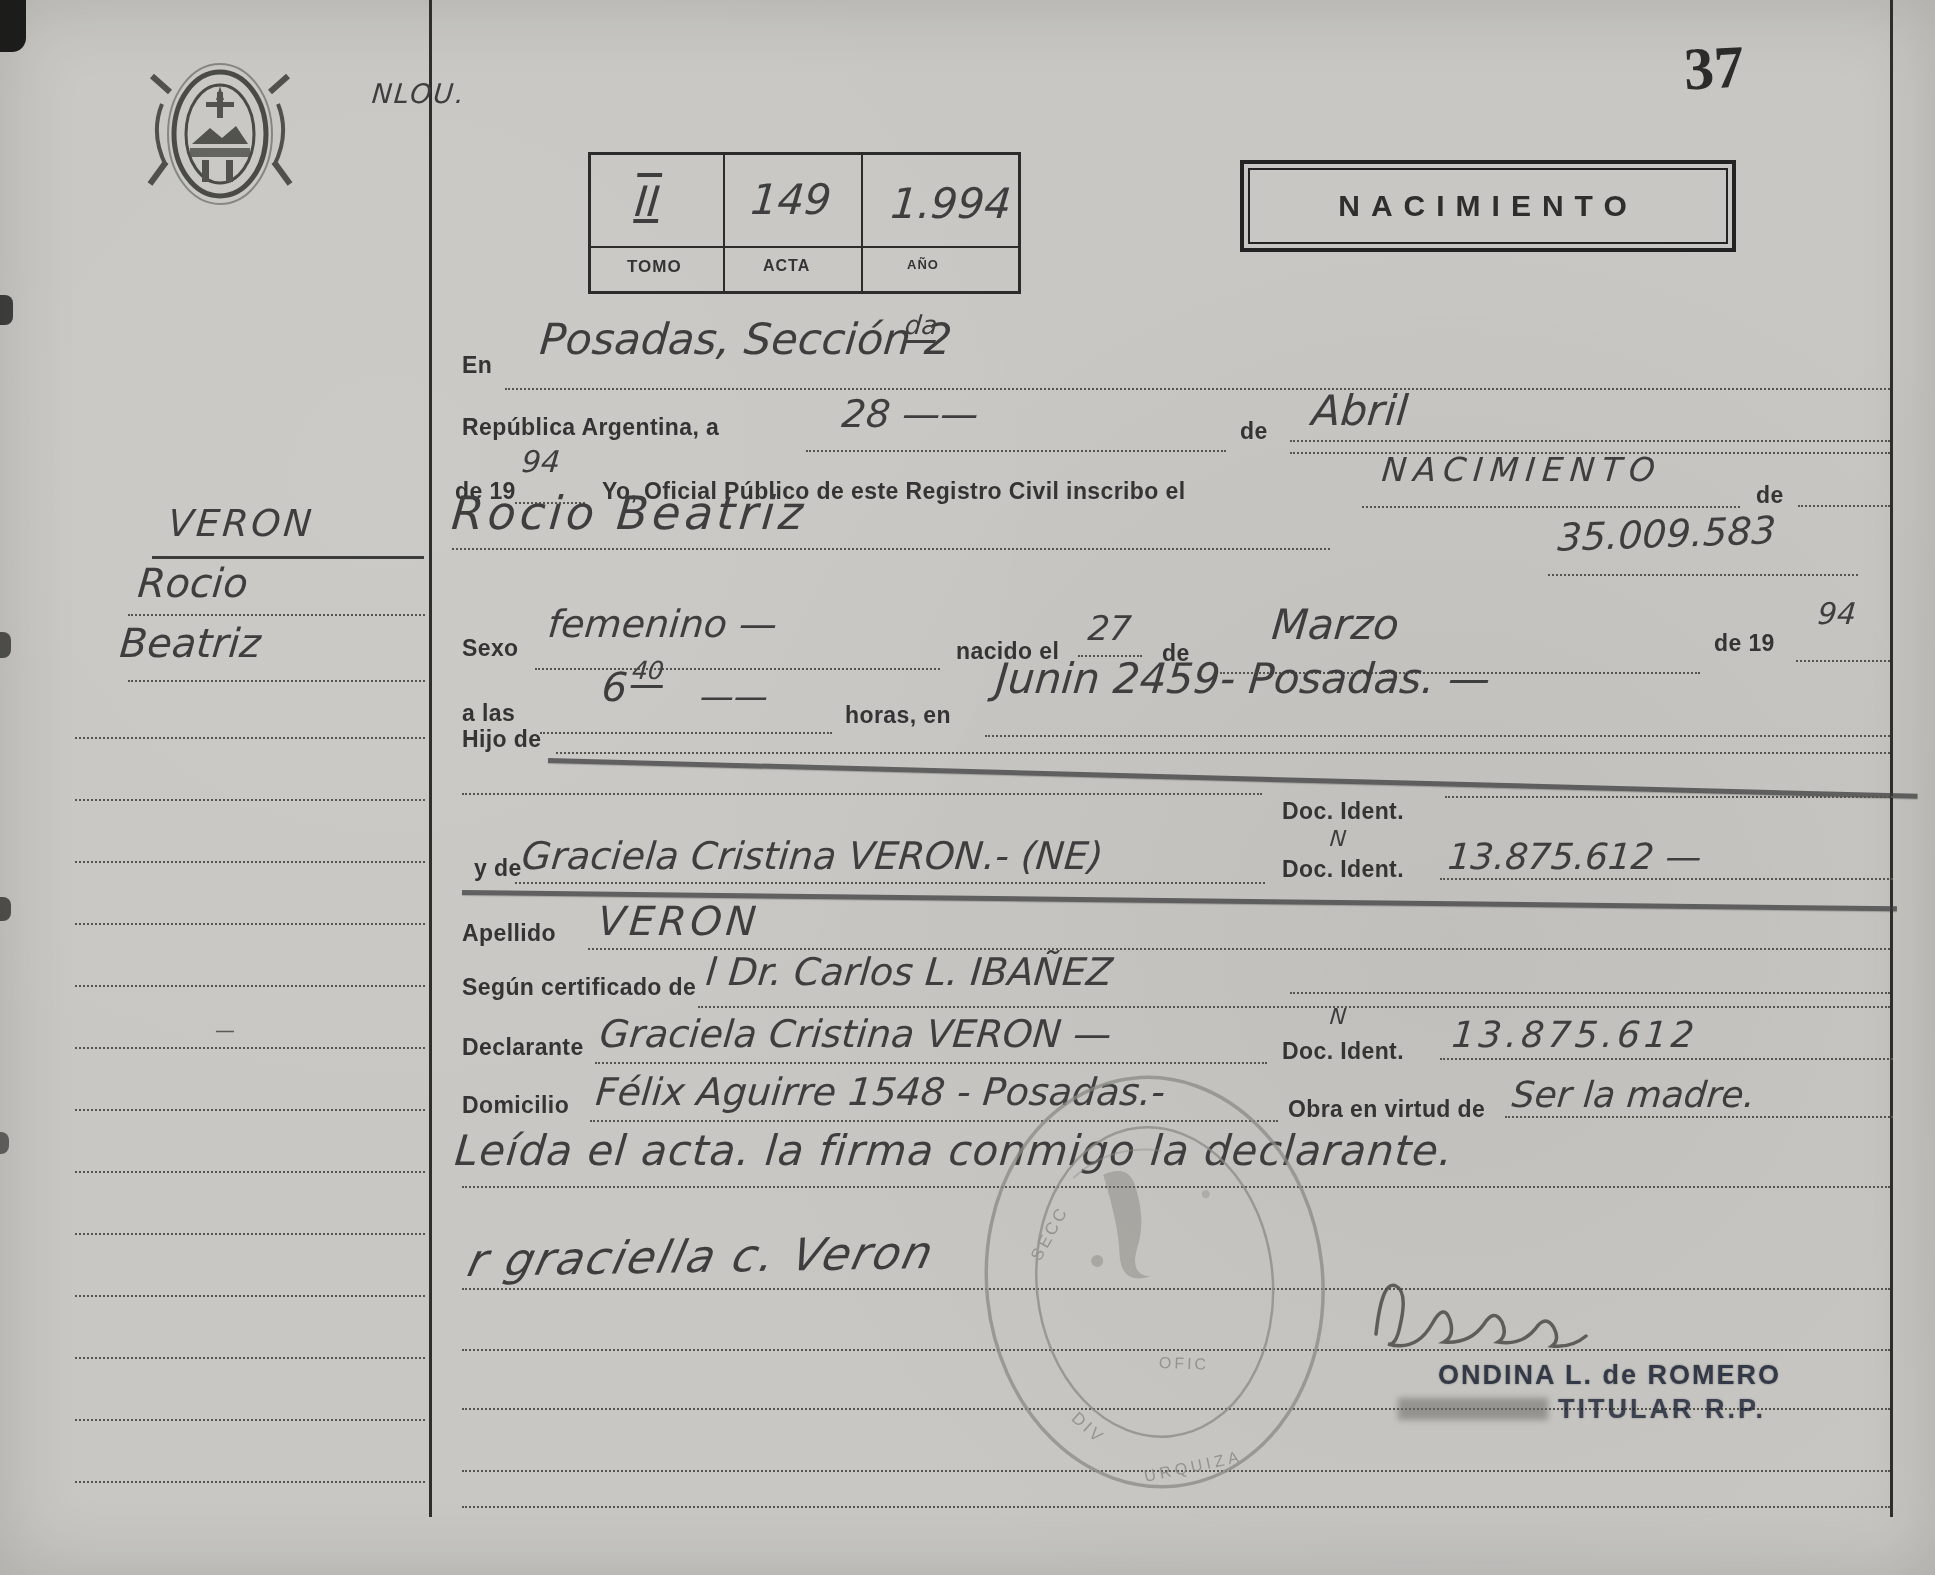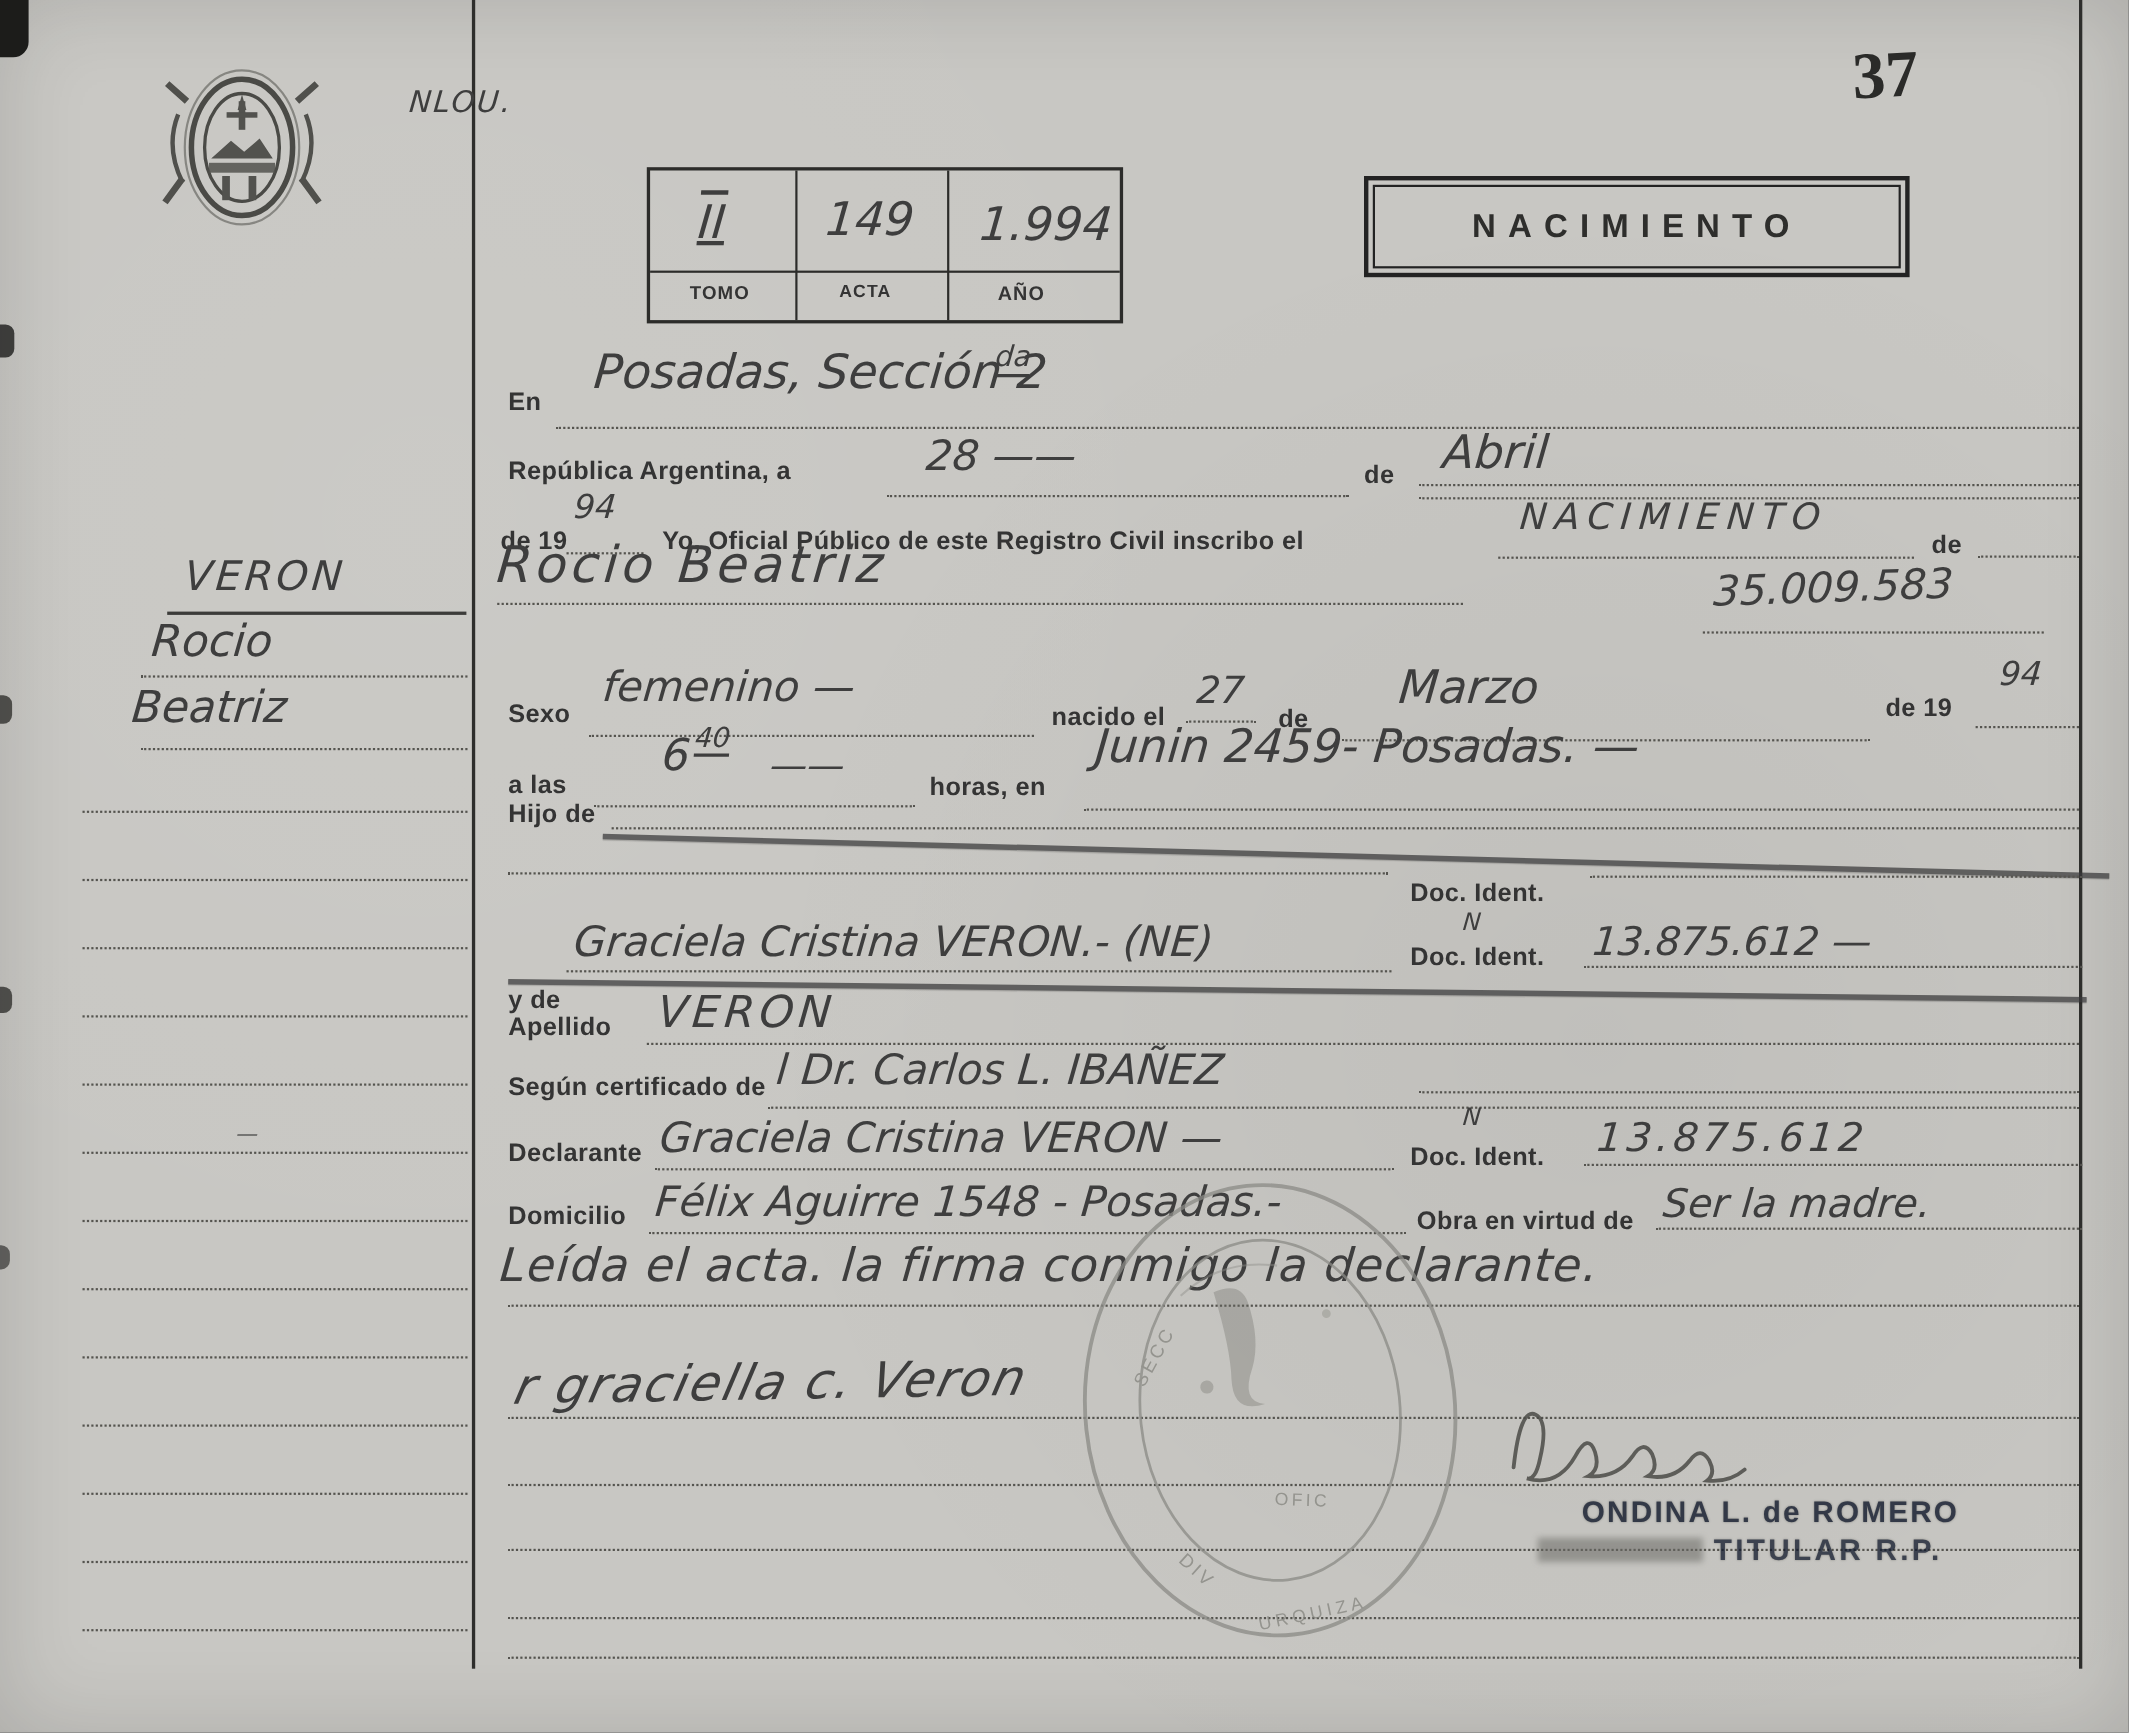--- a/index.html
+++ b/index.html
@@ -76,21 +76,21 @@
 
   <div class="tbl" style="left:588px;top:152px;width:427px;height:136px;">
     <div style="position:absolute;left:132px;top:0;width:2px;height:100%;background:#2c2c2a;"></div>
     <div style="position:absolute;left:270px;top:0;width:2px;height:100%;background:#2c2c2a;"></div>
     <div style="position:absolute;left:0;top:91px;width:100%;height:2px;background:#2c2c2a;"></div>
     <div class="hw" style="left:44px;top:22px;font-size:42px;text-decoration:underline overline;">II</div>
     <div class="hw" style="left:160px;top:20px;font-size:42px;">149</div>
     <div class="hw" style="left:300px;top:24px;font-size:42px;">1.994</div>
     <div class="pl" style="left:36px;top:102px;font-size:17px;letter-spacing:1px;">TOMO</div>
     <div class="pl" style="left:172px;top:102px;font-size:16px;letter-spacing:1px;">ACTA</div>
-    <div class="pl" style="left:316px;top:102px;font-size:18px;letter-spacing:1px;">AÑO</div>
+    <div class="pl" style="left:316px;top:102px;font-size:13px;letter-spacing:1px;">AÑO</div>
   </div>
 
   <div class="boxdbl" style="left:1240px;top:160px;width:488px;height:84px;">
     <div class="inner">
       <span class="pl" style="position:static;font-size:30px;letter-spacing:11px;color:#2e2e2c;">NACIMIENTO</span>
     </div>
   </div>
 
   <div class="hw" style="left:168px;top:502px;font-size:37px;letter-spacing:3px;">VERON</div>
   <div class="sl" style="left:152px;top:556px;width:272px;"></div>
@@ -165,21 +165,21 @@
 
   <div class="pl" style="left:462px;top:726px;">Hijo de</div>
   <div class="dl" style="left:556px;top:752px;width:1334px;"></div>
 
   <div class="fold" style="left:548px;top:758px;width:1370px;transform:rotate(1.5deg);"></div>
 
   <div class="dl" style="left:462px;top:793px;width:800px;"></div>
   <div class="pl" style="left:1282px;top:798px;">Doc. Ident.</div>
   <div class="dl" style="left:1445px;top:796px;width:448px;"></div>
 
-  <div class="pl" style="left:462px;top:855px;margin-top:40px;">y de</div>
+  <div class="pl" style="left:474px;top:855px;">y de</div>
   <div class="hw" style="left:522px;top:834px;font-size:38px;">Graciela Cristina VERON.- (NE)</div>
   <div class="dl" style="left:515px;top:882px;width:750px;"></div>
   <div class="pl" style="left:1282px;top:856px;">Doc. Ident.</div>
   <div class="hw sup" style="left:1330px;top:826px;font-size:22px;">N</div>
   <div class="hw" style="left:1448px;top:836px;font-size:36px;">13.875.612 —</div>
   <div class="dl" style="left:1440px;top:878px;width:453px;"></div>
 
   <div class="fold" style="left:462px;top:890px;width:1435px;transform:rotate(0.65deg);"></div>
 
   <div class="pl" style="left:462px;top:920px;">Apellido</div>

